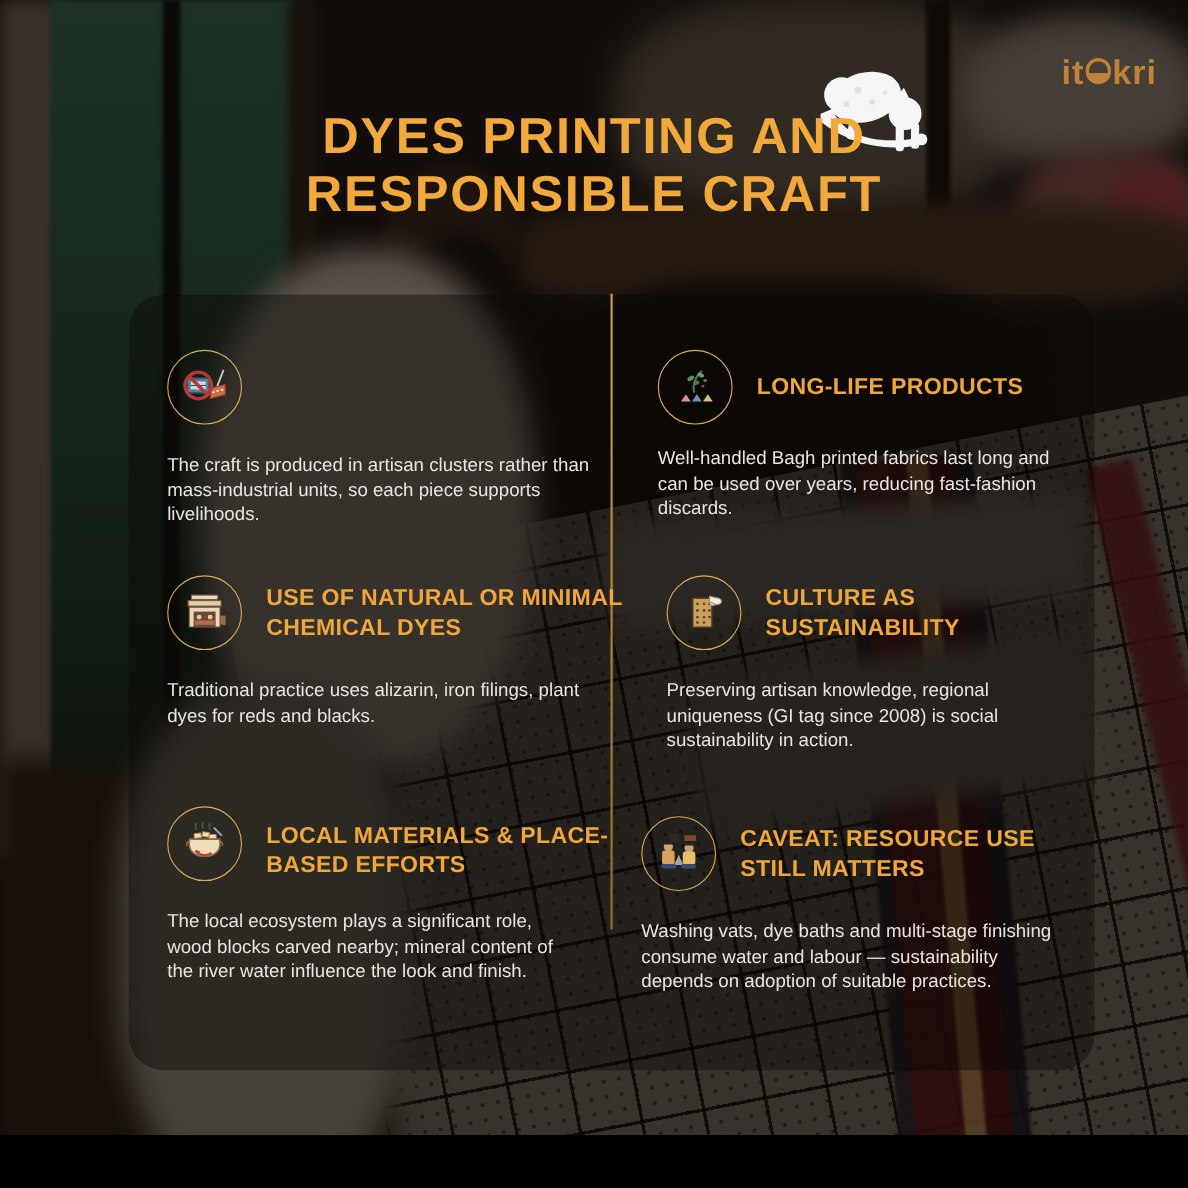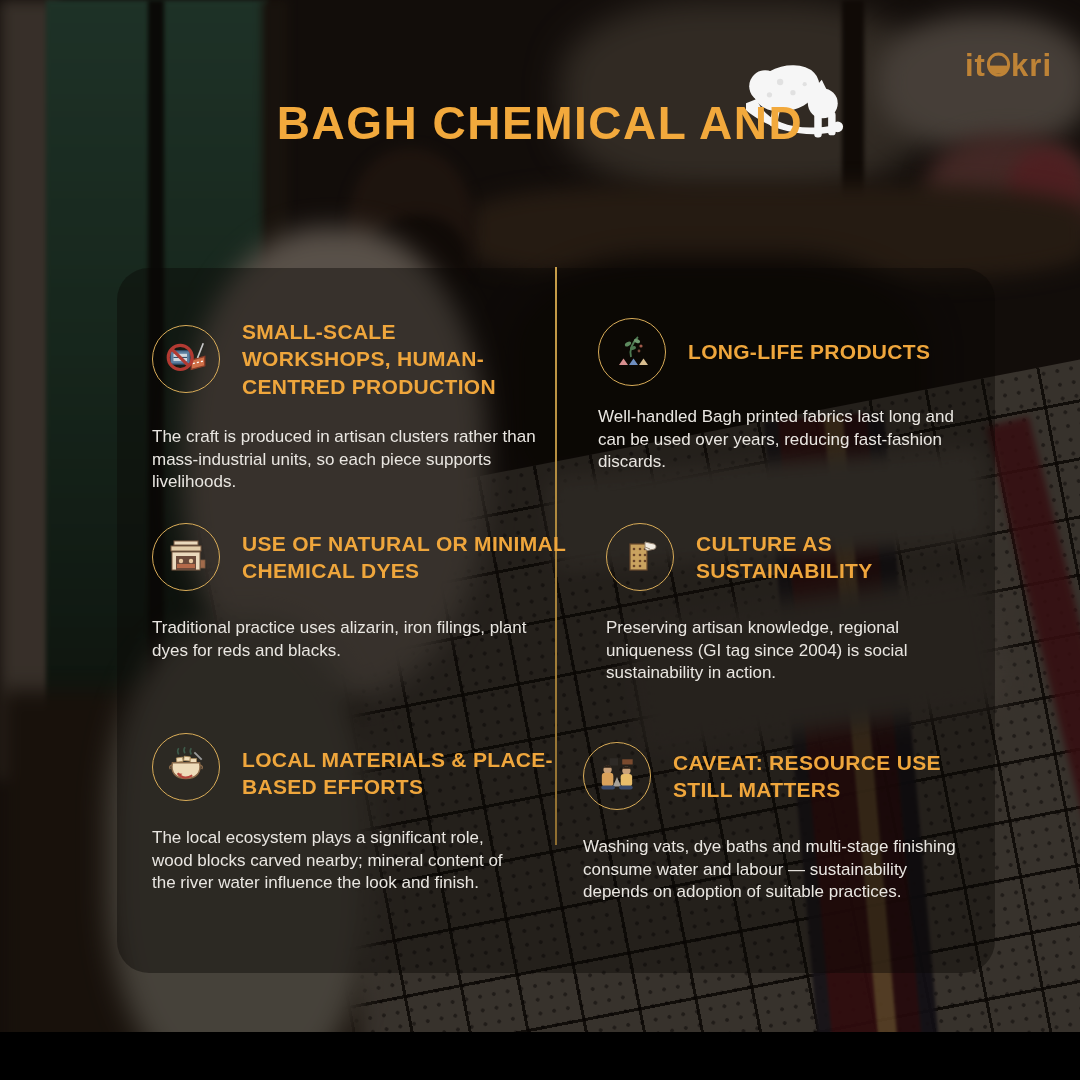--- a/index.html
+++ b/index.html
@@ -125,41 +125,41 @@
       <circle cx="32" cy="30" r="3"></circle>
         <circle cx="44" cy="40" r="2.5"></circle>
       <circle cx="22" cy="42" r="2.5"></circle>
         <circle cx="55" cy="32" r="2"></circle>
     </g>
   </svg>
 
   <div class="logo"><span>it</span><span class="logo-o"></span><span>kri</span></div>
 
   <div class="title">
-    <div>BAGH CHEMICAL AND</div>
+    <div>DYES PRINTING AND</div>
+    <div>RESPONSIBLE CRAFT</div>
   </div>
 
   <div class="panel"></div>
   <div class="divider"></div>
 
   <div class="item i1">
     <div class="item-head">
       <div class="icon-circle">
         <svg width="46" height="46" viewBox="0 0 44 44">
           <rect x="7" y="14" width="19" height="13" rx="2" fill="#5b7ea0" stroke="#2e4a66" stroke-width="1.2"></rect>
           <rect x="10" y="17" width="13" height="7" fill="#cfd8e0"></rect>
           <line x1="10" y1="20.5" x2="23" y2="20.5" stroke="#2e4a66"></line>
           <path d="M27,23 l13,-3.5 v9 l-13,3.5 z" fill="#cf7048" stroke="#8a3c28" stroke-width="1.2"></path>
           <path d="M28.5,26.5 l10,-2.6" stroke="#ffffff" stroke-width="1.2" stroke-dasharray="2 2" fill="none"></path>
           <line x1="33" y1="21" x2="38.5" y2="7" stroke="#c9c9c9" stroke-width="1.6"></line>
           <circle cx="16.5" cy="20.5" r="11.5" stroke="#b23a32" stroke-width="3" fill="none"></circle>
           <line x1="8.5" y1="12.5" x2="24.5" y2="28.5" stroke="#b23a32" stroke-width="3"></line>
         </svg>
       </div>
-      <div class="heading">SMALL-SCALE WORKSHOPS, HUMAN-CENTRED PRODUCTION</div>
     </div>
     <p class="body-text">The craft is produced in artisan clusters rather than mass-industrial units, so each piece supports livelihoods.</p>
   </div>
 
   <div class="item i2">
     <div class="item-head">
       <div class="icon-circle">
         <svg width="44" height="44" viewBox="0 0 44 44">
           <path d="M21,27 C19,19 23,12 28,7" stroke="#4e7a52" stroke-width="1.8" fill="none"></path>
           <ellipse cx="18" cy="14" rx="3.4" ry="2" fill="#5d8a5f" transform="rotate(-30 18 14)"></ellipse>
@@ -213,21 +213,21 @@
               <circle cx="27" cy="26" r="1.3"></circle>
             <circle cx="16" cy="31" r="1.3"></circle>
               <circle cx="22" cy="31" r="1.3"></circle>
           </g>
           <path d="M27,7 l9,2 c2.5,0.8 2.5,4.5 0,5.2 l-7,1.4 -2,-2z" fill="#f2ece2" stroke="#9a8a76" stroke-width="1"></path>
           <path d="M27,12 l5,2" stroke="#9a8a76" stroke-width="1" fill="none"></path>
         </svg>
       </div>
       <div class="heading">CULTURE AS SUSTAINABILITY</div>
     </div>
-    <p class="body-text">Preserving artisan knowledge, regional uniqueness (GI tag since 2004) is social sustainability in action.</p>
+    <p class="body-text">Preserving artisan knowledge, regional uniqueness (GI tag since 2008) is social sustainability in action.</p>
   </div>
 
   <div class="item i5">
     <div class="item-head">
       <div class="icon-circle">
         <svg width="46" height="46" viewBox="0 0 44 44">
           <path d="M15,4 q-2,3 0,6" stroke="#3d5a4a" stroke-width="1.5" fill="none"></path>
           <path d="M21,3 q-2,3 0,6" stroke="#3d5a4a" stroke-width="1.5" fill="none"></path>
           <path d="M27,4 q-2,3 0,6" stroke="#3d5a4a" stroke-width="1.5" fill="none"></path>
           <line x1="30" y1="8" x2="37" y2="15" stroke="#9a9a9a" stroke-width="1.8"></line>

